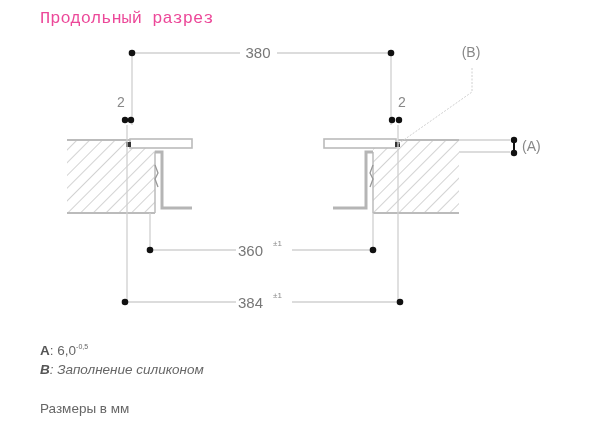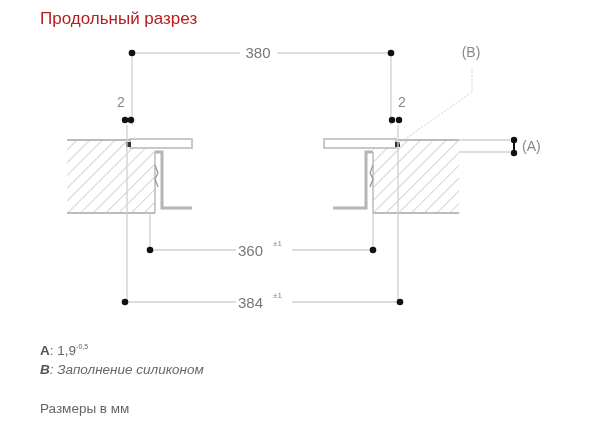--- a/index.html
+++ b/index.html
@@ -1,18 +1,18 @@
 <!DOCTYPE html>
 <html><head>
   <meta charset="utf-8">
   <style>
     html, body { margin: 0; padding: 0; background: #ffffff; }
     body { width: 600px; height: 438px; position: relative; overflow: hidden;
            font-family: "Liberation Sans", sans-serif; color: #444; }
-    .title { position: absolute; left: 40px; top: 9px; font-size: 17px; color: #b91c1c; }
+    .title { position: absolute; left: 40px; top: 9px; font-size: 17px; color: #ec4899; font-family: Liberation Mono, monospace; }
     svg.diagram { position: absolute; left: 0; top: 0; }
     .dim-label { font-family: "Liberation Sans", sans-serif; font-size: 15px; fill: #777; }
     .dim-sup { font-family: "Liberation Sans", sans-serif; font-size: 8px; fill: #888; }
     .small-label { font-family: "Liberation Sans", sans-serif; font-size: 14px; fill: #888; }
     .legend { position: absolute; left: 40px; font-size: 13.5px; color: #666; }
     .legend b { font-weight: bold; color: #555; }
     .legend sup { font-size: 7px; vertical-align: 6px; }
   </style>
 </head>
 <body>
@@ -109,18 +109,18 @@
     <line x1="125" y1="302" x2="236" y2="302" stroke="#d0d0d0" stroke-width="1.3"></line>
     <line x1="292" y1="302" x2="400" y2="302" stroke="#d0d0d0" stroke-width="1.3"></line>
     <circle cx="125" cy="302" r="3.3" fill="#111"></circle>
     <circle cx="400" cy="302" r="3.3" fill="#111"></circle>
     <text class="dim-label" x="238" y="308">384</text>
     <text class="dim-sup" x="273" y="298">±1</text>
   </g>
 </svg>
 
 <div class="legend" style="top:343px;">
-  <b>A</b>: <span>1,9</span><sup>-0,5</sup>
+  <b>A</b>: <span>6,0</span><sup>-0,5</sup>
 </div>
 <div class="legend" style="top:362px;font-style:italic;">
   <b>B</b>: <span>Заполнение силиконом</span>
 </div>
 <div class="legend" style="top:401px;">Размеры в мм</div>
 
 </body></html>

